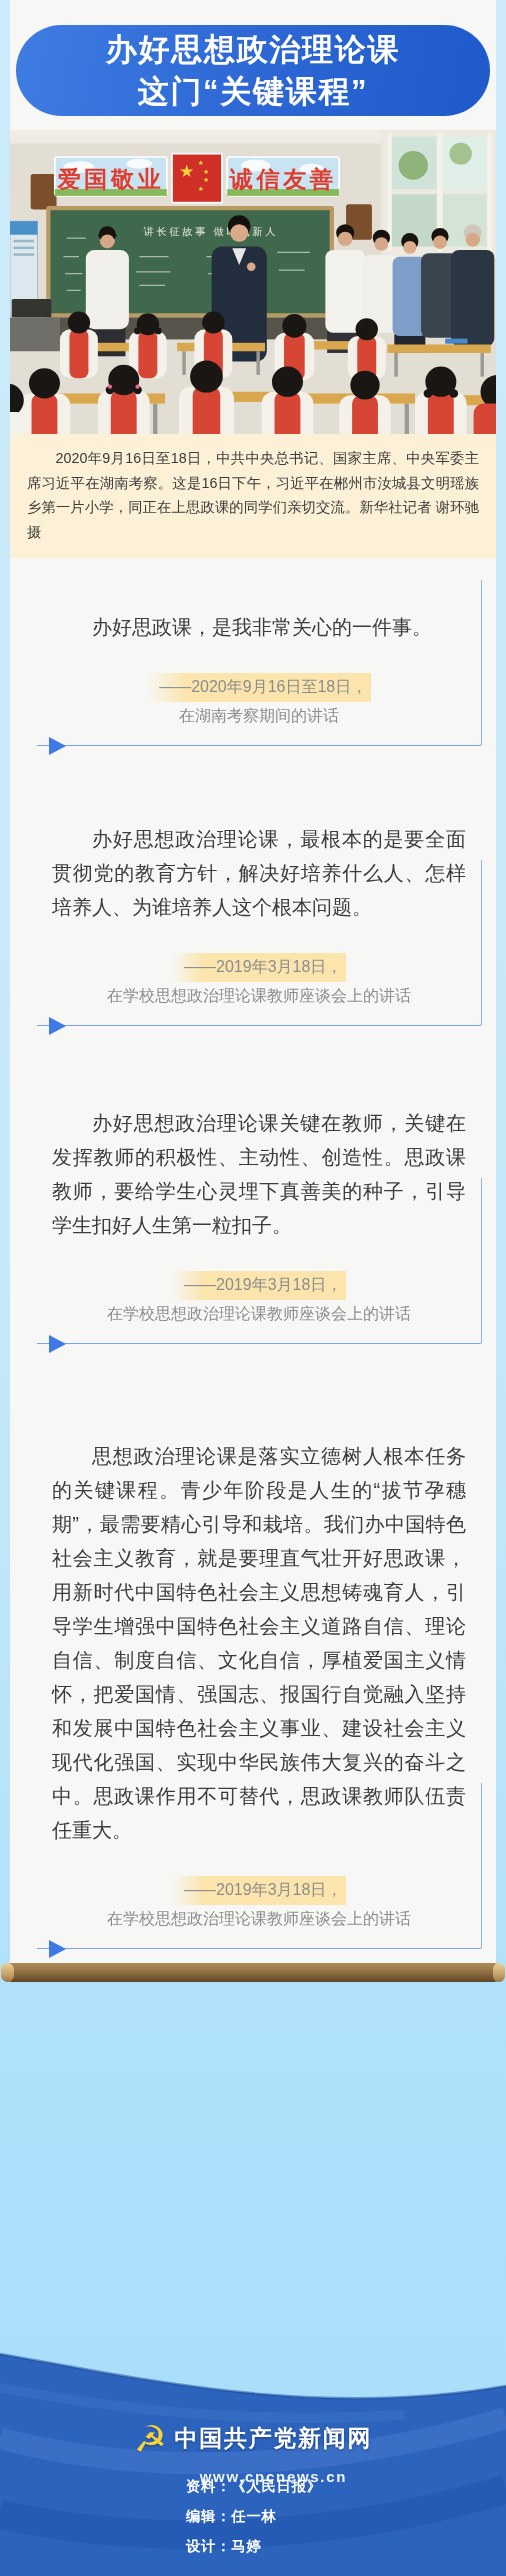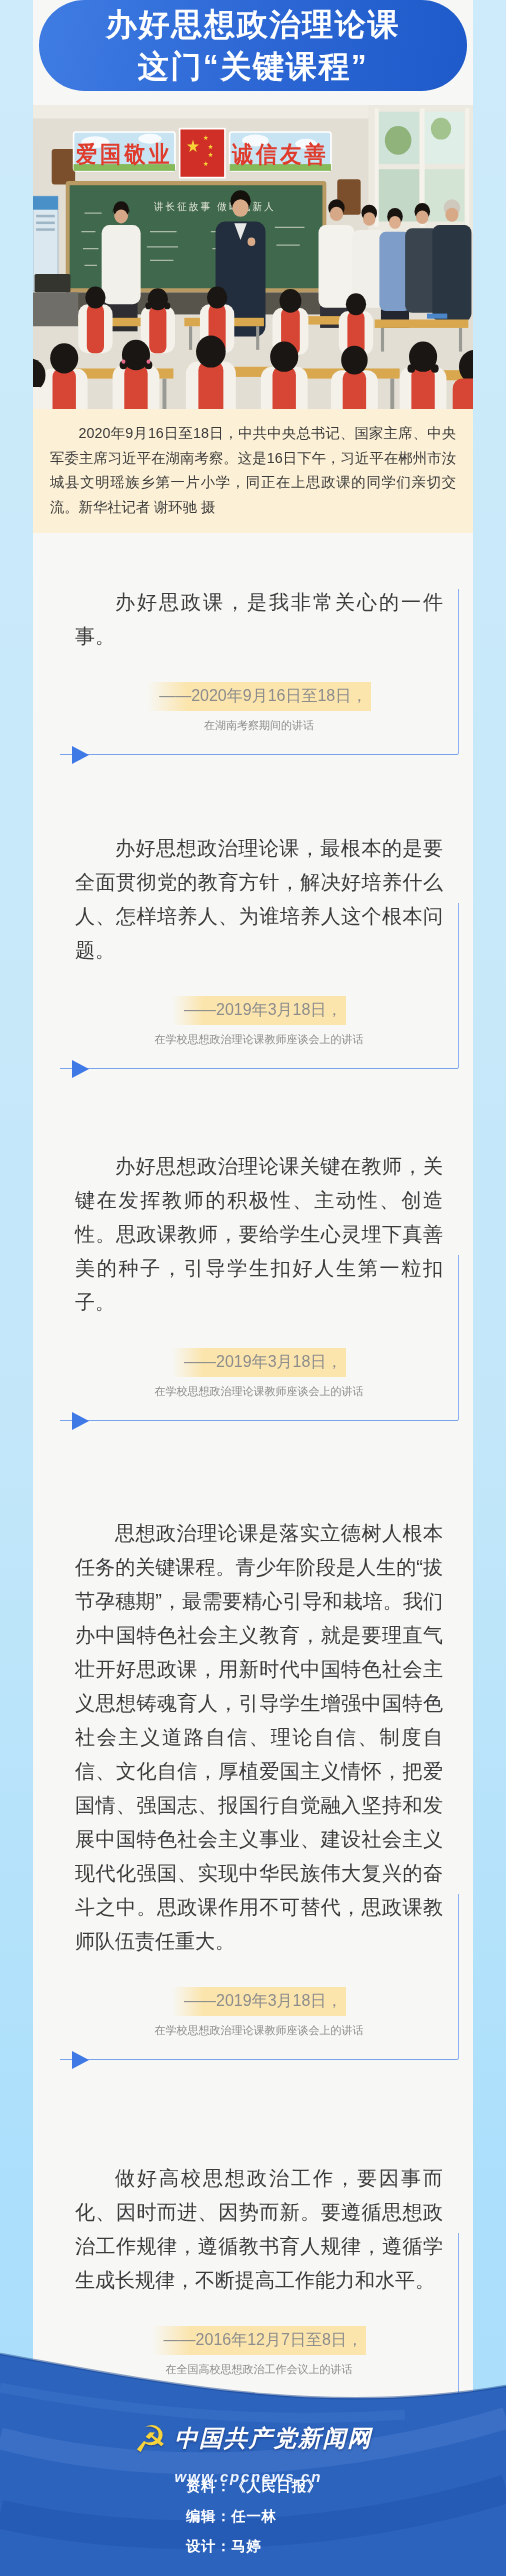--- a/index.html
+++ b/index.html
@@ -1,20 +1,20 @@
 <!DOCTYPE html>
 <html style="font-size:13.5px"><head>
 <meta charset="utf-8">
 <style>
   html,body{margin:0;padding:0;}
   body{width:506px;font-family:"Liberation Sans","DejaVu Sans",sans-serif;}
   .page{position:relative;width:506px;height:2576px;overflow:hidden;
         background:linear-gradient(180deg,#cdebfa 0%,#c3e7f9 55%,#abdffb 85%,#a9ddfb 100%);}
   
-  .col{position:relative;margin:0 33px;background:#f7f7f5;}
+  .col{position:relative;margin:0 10px;background:#f7f7f5;padding-top:25px;}
   
   .pill{margin:0 5.9px;height:91px;border-radius:46px;
         background:linear-gradient(100deg,#3f7ce2 0%,#2b66d4 55%,#1f5aca 100%);
         display:flex;flex-direction:column;align-items:center;justify-content:center;}
   .pill .t{color:#fff;font-weight:bold;font-size:31px;line-height:42px;letter-spacing:1.7px;}
   
   .photo{margin-top:13.5px;height:304px;background:#bef264;}
   .photo svg{display:block;width:100%;height:100%;}
   
   .caption{background:#fcf0d6;padding:12.7px 17px 14.3px;font-size:14.3px;line-height:24.5px;
@@ -25,41 +25,41 @@
   .quote-card:nth-of-type(2){padding-top:76px;}
   .quote-card:nth-of-type(3){padding-top:80px;}
   .quote-card:nth-of-type(4){padding-top:95px;}
   .quote-card:nth-of-type(5){padding-top:101px;}
   .quote-text{margin:0;font-size:20px;line-height:34px;color:#3c3c3c;
               text-indent:2em;text-align:justify;}
   .attr{margin-top:29px;text-align:center;}
   .attr-date{display:inline-block;font-size:16px;line-height:25px;color:#8d8d8d;
              background:linear-gradient(90deg,rgba(251,229,173,0) 0%,#fbe5ad 18%);
              padding:0.8px 3.4px 2.5px 11.8px;}
-  .attr-source{font-size:11px;line-height:26px;color:#8d8d8d;margin-top:1.7px;}
+  .attr-source{font-size:16px;line-height:26px;color:#8d8d8d;margin-top:1.7px;}
   .frame{position:absolute;left:27px;right:14.3px;bottom:0;height:165px;
          border-right:1.7px solid #8fb0f0;border-bottom:1.7px solid #7aa3ec;
          border-bottom-right-radius:2.5px;pointer-events:none;}
   .tri{position:absolute;left:11.8px;bottom:-9.3px;width:0;height:0;
        border-top:9.3px solid transparent;border-bottom:9.3px solid transparent;
        border-left:17px solid #3e79e6;}
   
   .roller{position:relative;margin:13.5px -8.4px 0;height:18.6px;border-radius:9.3px;
           background:linear-gradient(180deg,#b18d59 0%,#8a6a40 55%,#5f4527 100%);}
   .roller .cap{position:absolute;top:0;width:12.7px;height:18.6px;border-radius:6.8px;
                background:linear-gradient(180deg,#ecd397 0%,#c6a367 60%,#997a45 100%);}
   .cap.l{left:-0.8px}.cap.r{right:-0.8px}
   
   .footer{position:absolute;left:0;right:0;bottom:0;height:239px;}
   .footer svg{position:absolute;inset:0;width:100%;height:100%;display:block;}
   .footer-logo-row{position:absolute;top:89px;left:0;width:100%;display:flex;
                    justify-content:center;align-items:flex-start;gap:7.6px;z-index:1;}
   .emblem{font-size:37px;line-height:34px;color:#f6d23d;margin-top:-3.4px;
           text-shadow:0 0.8px 1.7px rgba(0,0,40,.35);}
-  .site-block{font-style:italic;}
+  .site-block{text-align:center;}
   .site-name{font-size:23px;font-weight:bold;color:#fff;letter-spacing:1.7px;
              text-shadow:0 0.8px 2.5px rgba(0,10,60,.45);line-height:25px;}
   .site-url{font-size:15px;font-weight:bold;color:#eef4ff;letter-spacing:1.7px;margin-top:17px;}
   .credits{position:absolute;top:134px;left:186px;z-index:1;color:#fff;
            font-size:14.3px;font-weight:bold;line-height:30px;letter-spacing:0.8px;}
 </style>
 </head>
 <body>
 
 <div class="page">
@@ -334,30 +334,20 @@
     <p class="quote-text">思想政治理论课是落实立德树人根本任务的关键课程。青少年阶段是人生的“拔节孕穗期”，最需要精心引导和栽培。我们办中国特色社会主义教育，就是要理直气壮开好思政课，用新时代中国特色社会主义思想铸魂育人，引导学生增强中国特色社会主义道路自信、理论自信、制度自信、文化自信，厚植爱国主义情怀，把爱国情、强国志、报国行自觉融入坚持和发展中国特色社会主义事业、建设社会主义现代化强国、实现中华民族伟大复兴的奋斗之中。思政课作用不可替代，思政课教师队伍责任重大。</p>
     <div class="attr">
       <span class="attr-date">——2019年3月18日，</span>
       <div class="attr-source">在学校思想政治理论课教师座谈会上的讲话</div>
     </div>
     <div class="frame">
       <span class="tri"></span>
     </div>
   </section>
 
-  <section class="quote-card">
-    <p class="quote-text">做好高校思想政治工作，要因事而化、因时而进、因势而新。要遵循思想政治工作规律，遵循教书育人规律，遵循学生成长规律，不断提高工作能力和水平。</p>
-    <div class="attr">
-      <span class="attr-date">——2016年12月7日至8日，</span>
-      <div class="attr-source">在全国高校思想政治工作会议上的讲话</div>
-    </div>
-    <div class="frame">
-      <span class="tri"></span>
-    </div>
-  </section>
 </div>
 
     <div class="roller">
       <span class="cap l"></span>
       <span class="cap r"></span>
     </div>
   </div>
 
   <div class="footer">
     <svg viewBox="0 0 600 283" preserveAspectRatio="none">

